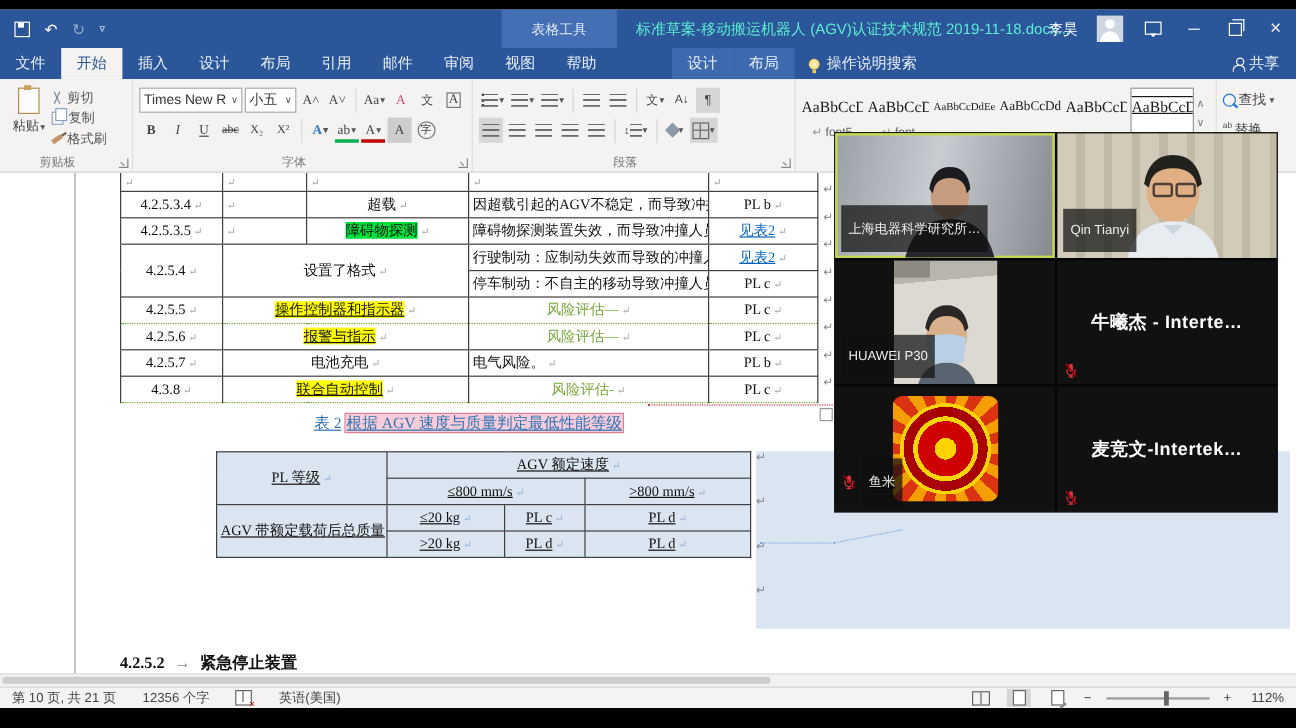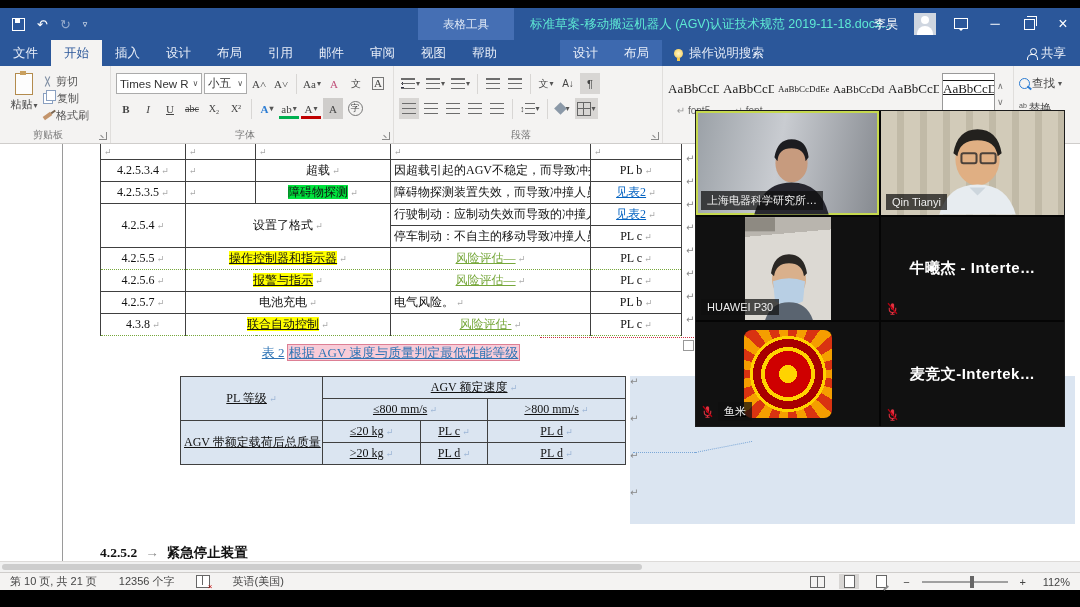--- a/index.html
+++ b/index.html
@@ -98,21 +98,21 @@
   table.doc{border-collapse:collapse;table-layout:fixed;}
   table.doc td{border:1px solid #404040;font-size:12px;color:#111;height:21px;padding:0 3px;overflow:hidden;white-space:nowrap;}
   .risk{position:absolute;left:100px;top:0;width:581px;}
   .risk td.c{text-align:center;}
   .risk tr.sliver td{height:7px;border-top:none;}
   .risk td::after{content:" ↵";color:#aaa;font-size:9px;}
   .risk tr.chg td{border-top:1px dotted #76a73a;border-bottom:1px dotted #76a73a;}
   .hl-green{background:#00e33d;}
   .hl-yellow{background:#ffff00;text-decoration:underline;}
   .link{color:#0563c1;text-decoration:underline;}
-  .ins{color:#76a73a;text-decoration:underline;}
+  .ins{color:#76a73a;}
   .rowends{position:absolute;left:686px;top:0;width:14px;}
   .rowends div{height:23px;font-size:10px;color:#888;font-family:"DejaVu Sans",sans-serif;}
   .rowends.t2 div{height:37px;}
   .handle{position:absolute;left:683px;top:196px;width:9px;height:9px;border:1px solid #999;background:#fff;}
   .caption{position:absolute;left:100px;top:200px;width:581px;text-align:center;font-size:13px;}
   .caption .cap-link{color:#2e74b5;text-decoration:underline;}
   .caption .pink{background:#f8ccd8;outline:1px solid #dd7f94;padding:0 1px;}
   .dotline{position:absolute;border-top:1px dotted #cc3344;}
   .dotline.blue{border-top-color:#7ba7d7;}
   .t2{position:absolute;left:180px;top:232px;width:445px;background:#dbe5f1;}
@@ -143,21 +143,21 @@
   .zthumb{position:absolute;left:48px;top:-5px;width:4px;height:12px;background:#666;}
   .zpct{min-width:32px;text-align:right;}
   
   .meeting{position:absolute;left:695px;top:110px;width:368px;height:315px;z-index:60;
            display:grid;grid-template-columns:1fr 1fr;grid-template-rows:1fr 1fr 1fr;gap:2px;background:#050505;border:1px solid #1c1c1c;}
   .tile{position:relative;background:#111;overflow:hidden;display:flex;align-items:center;justify-content:center;}
   .tile.active{outline:2px solid #c6d94e;outline-offset:-2px;}
   .vid1{background:linear-gradient(100deg,#9aa0a6 0%,#c9ccd1 45%,#85898f 100%);width:100%;height:100%;}
   .vid2{background:repeating-linear-gradient(90deg,#d2cbb9 0 16px,#c1baa7 16px 23px);width:100%;height:100%;}
   .vid3{width:86px;height:100%;background:linear-gradient(175deg,#b9b5ae 0 18%,#dcd9d3 18% 100%);position:relative;}
-  .chip{position:absolute;left:5px;bottom:5px;background:rgba(15,15,15,.72);color:#ededed;font-size:11px;padding:2px 6px;white-space:nowrap;max-width:92%;overflow:hidden;text-overflow:ellipsis;}
+  .chip{position:absolute;left:5px;bottom:5px;background:rgba(15,15,15,.72);color:#ededed;font-size:11px;padding:12px 6px;white-space:nowrap;max-width:92%;overflow:hidden;text-overflow:ellipsis;}
   .bigname{color:#fff;font-size:15px;font-weight:bold;letter-spacing:.5px;}
   .micwrap{position:absolute;left:5px;bottom:5px;display:flex;align-items:center;gap:4px;text-decoration:underline;}
   .crest{width:88px;height:88px;border-radius:8px;position:relative;
          background:radial-gradient(circle at 50% 50%,#ffd300 0 9px,#cf0000 9px 23px,#ffd300 23px 27px,#a80000 27px 35px,#ffd300 35px 38px,transparent 38px),
          repeating-conic-gradient(from 0deg,#d93311 0 12deg,#f59e00 12deg 24deg);}
   svg.person{position:absolute;left:0;bottom:0;width:100%;height:100%;}
 </style>
 </head>
 <body>
 

